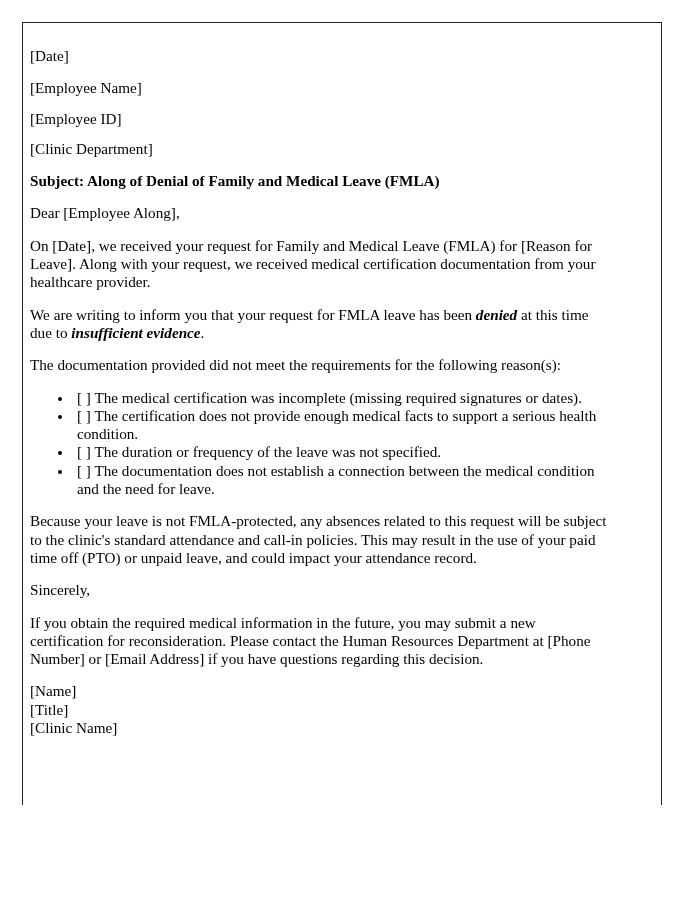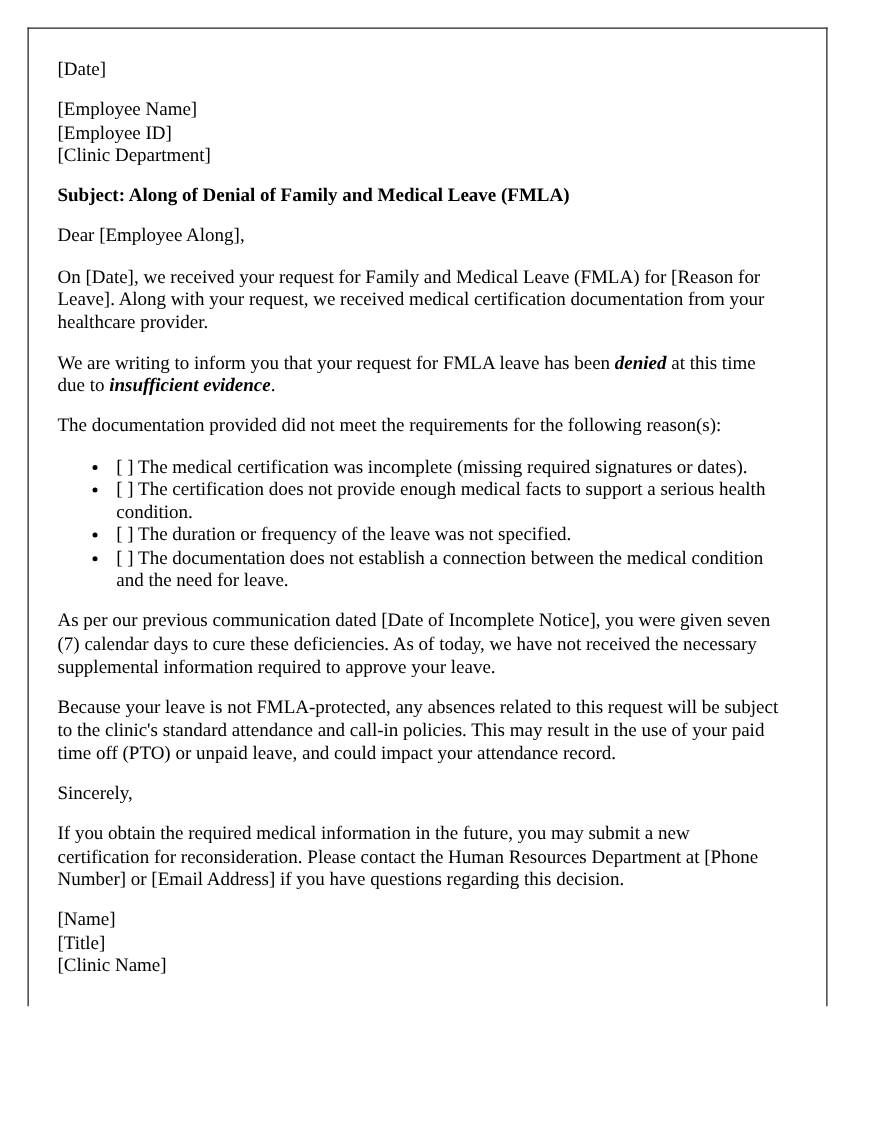--- a/index.html
+++ b/index.html
@@ -22,35 +22,36 @@
     height: 783px;
     border-left: 1.5px solid #222222;
     border-right: 1.5px solid #222222;
     border-top: 1.5px solid #222222;
     border-bottom: none;
     box-sizing: border-box;
     background: #ffffff;
   }
   .doc-body {
     position: absolute;
-    left: 23px;
+    left: 7px;
     top: 24px;
     width: 578px;
     font-size: 15.2px;
     line-height: 18.3px;
     text-align: left;
   }
   p.para {
     margin: 0 0 14px 0;
   }
   .addr-block {
     margin: 0 0 14px 0;
   }
   .addr-line {
     display: block;
+    margin-top: 12px;
   }
   .subject {
     font-weight: bold;
     margin: 0 0 14px 0;
   }
   strong.em {
     font-weight: bold;
     font-style: italic;
   }
   ul.reasons {
@@ -97,21 +98,20 @@
 
     <p class="para">The documentation provided did not meet the requirements for the following reason(s):</p>
 
     <ul class="reasons">
       <li>[ ] The medical certification was incomplete (missing required signatures or dates).</li>
       <li>[ ] The certification does not provide enough medical facts to support a serious health condition.</li>
       <li>[ ] The duration or frequency of the leave was not specified.</li>
       <li>[ ] The documentation does not establish a connection between the medical condition and the need for leave.</li>
     </ul>
 
-    <p class="para">As per our previous communication dated [Date of Incomplete Notice], you were given seven (7) calendar days to cure these deficiencies. As of today, we have not received the necessary supplemental information required to approve your leave.</p>
 
     <p class="para">Because your leave is not FMLA-protected, any absences related to this request will be subject to the clinic's standard attendance and call-in policies. This may result in the use of your paid time off (PTO) or unpaid leave, and could impact your attendance record.</p>
 
     <p class="para">Sincerely,</p>
 
     <p class="para">If you obtain the required medical information in the future, you may submit a new certification for reconsideration. Please contact the Human Resources Department at [Phone Number] or [Email Address] if you have questions regarding this decision.</p>
 
     <div class="sig-block">
       <span class="sig-line">[Name]</span>
       <span class="sig-line">[Title]</span>

